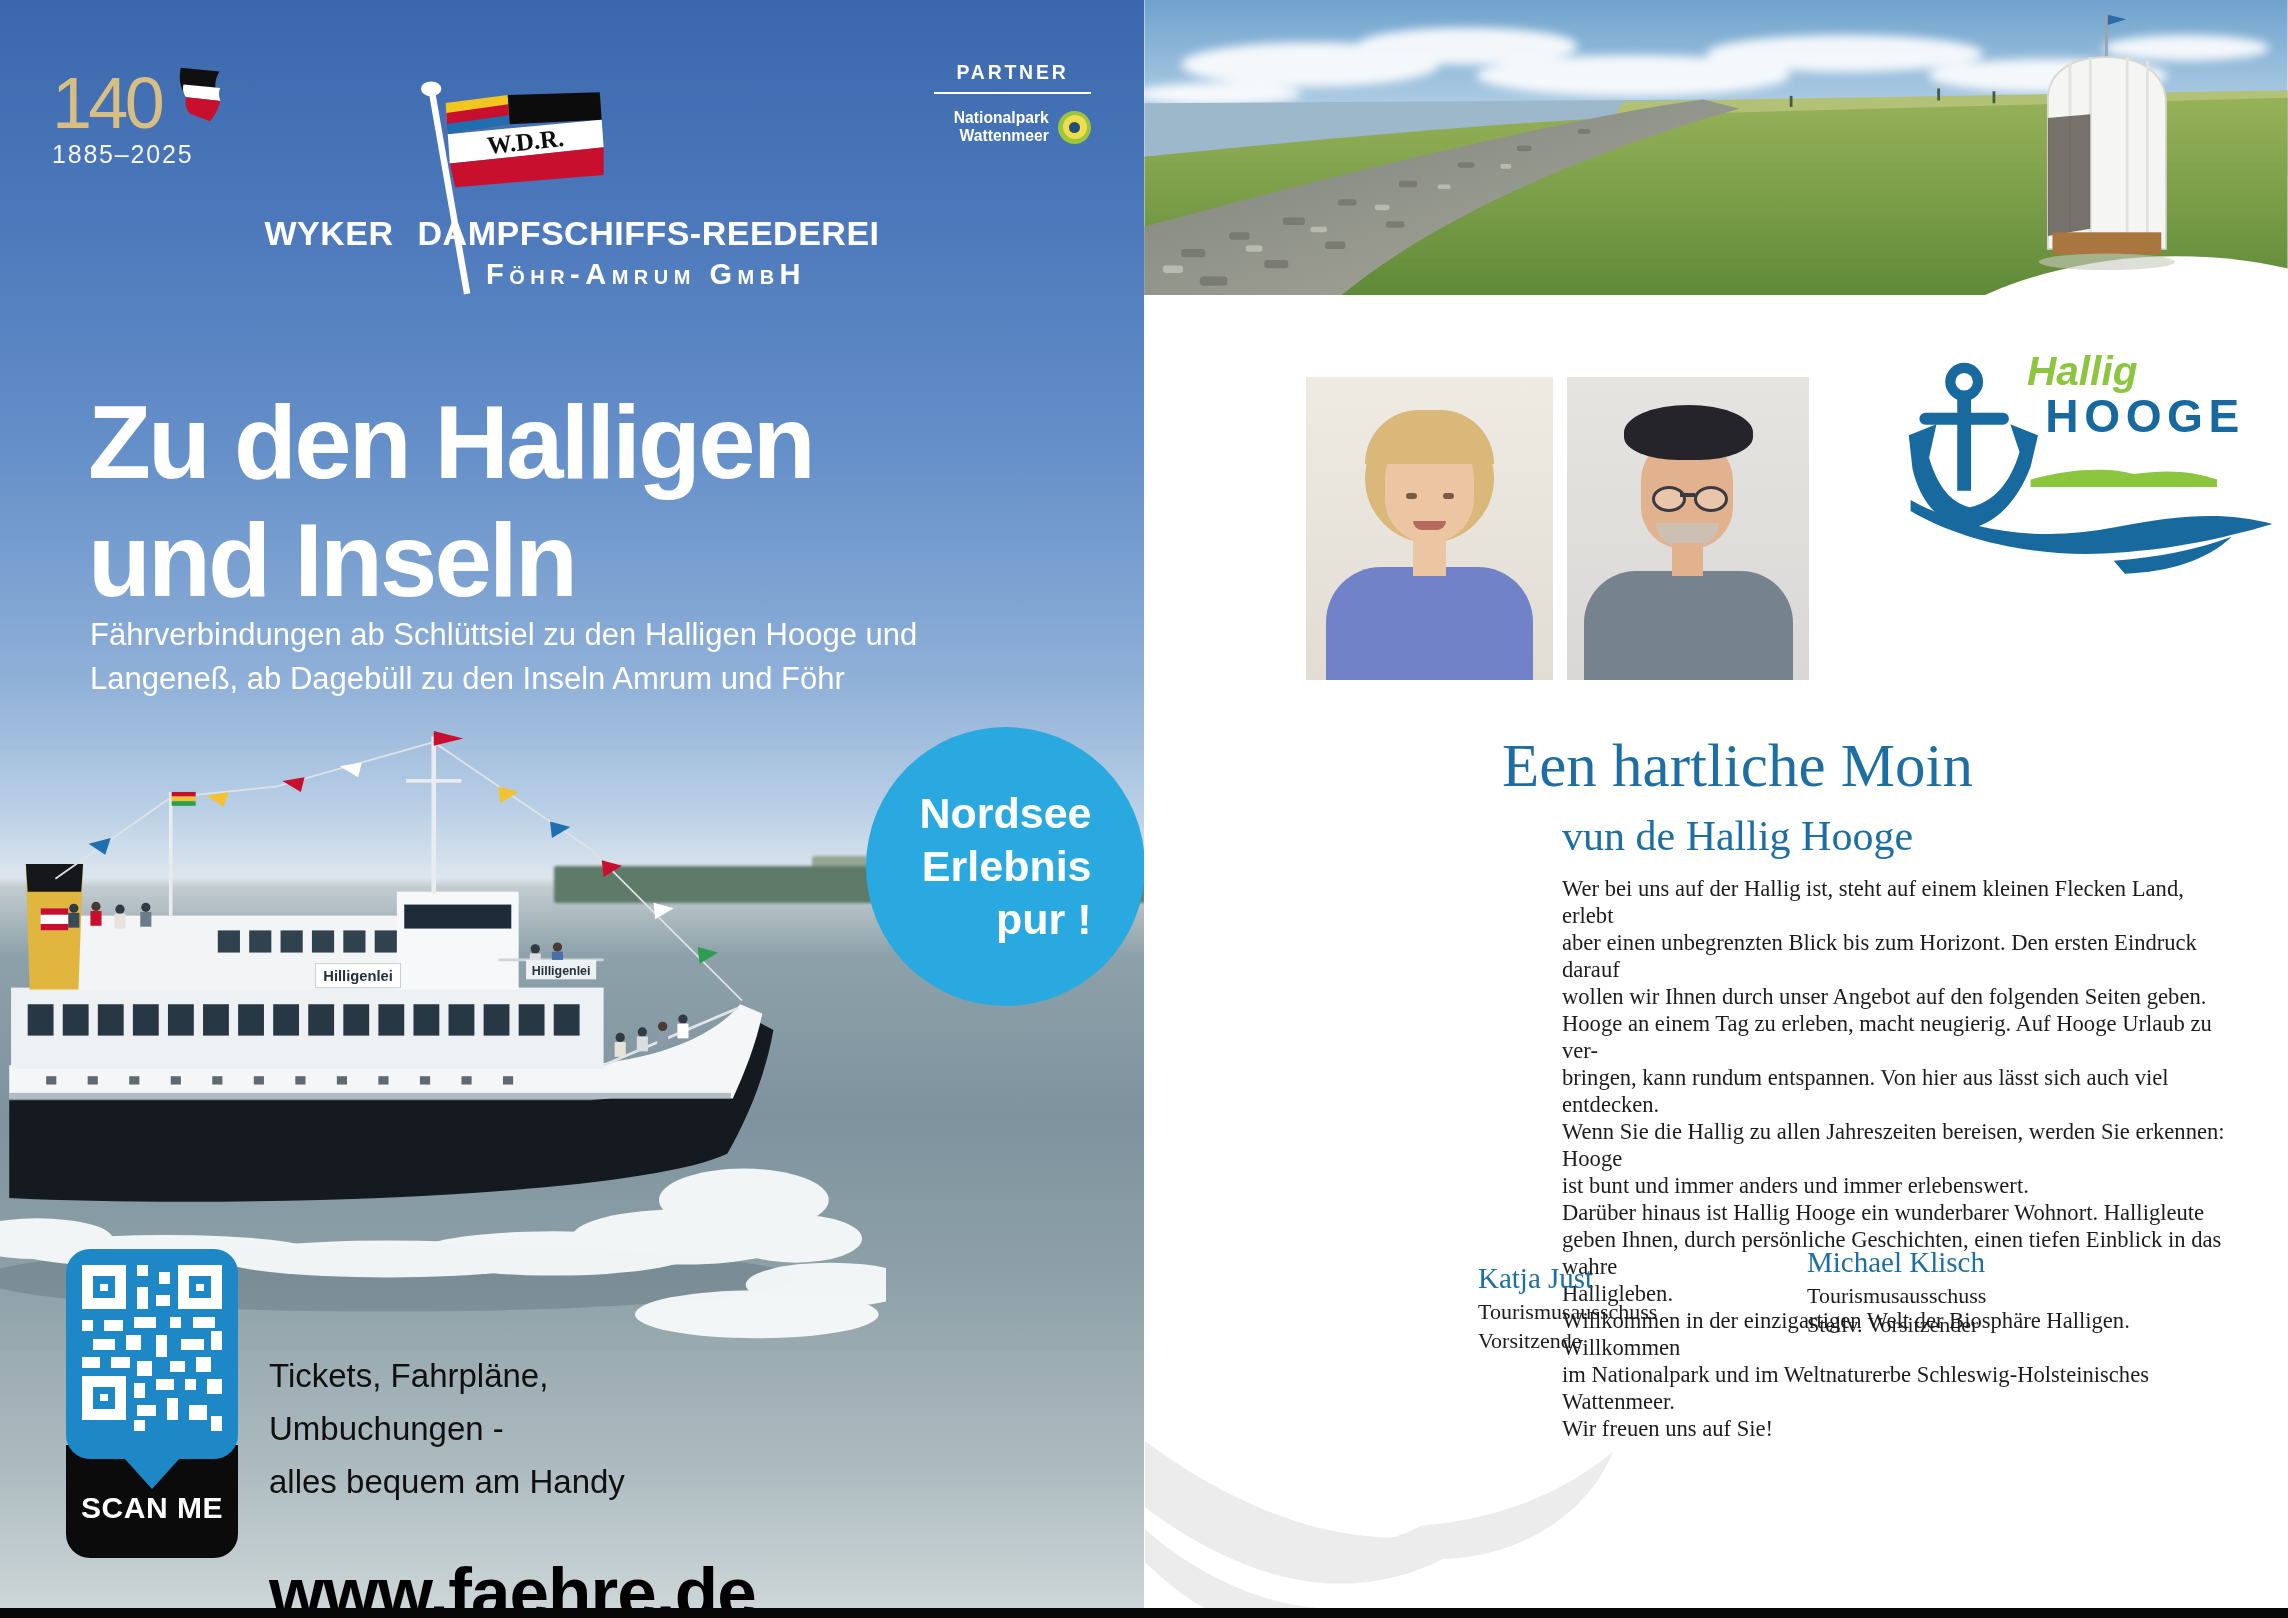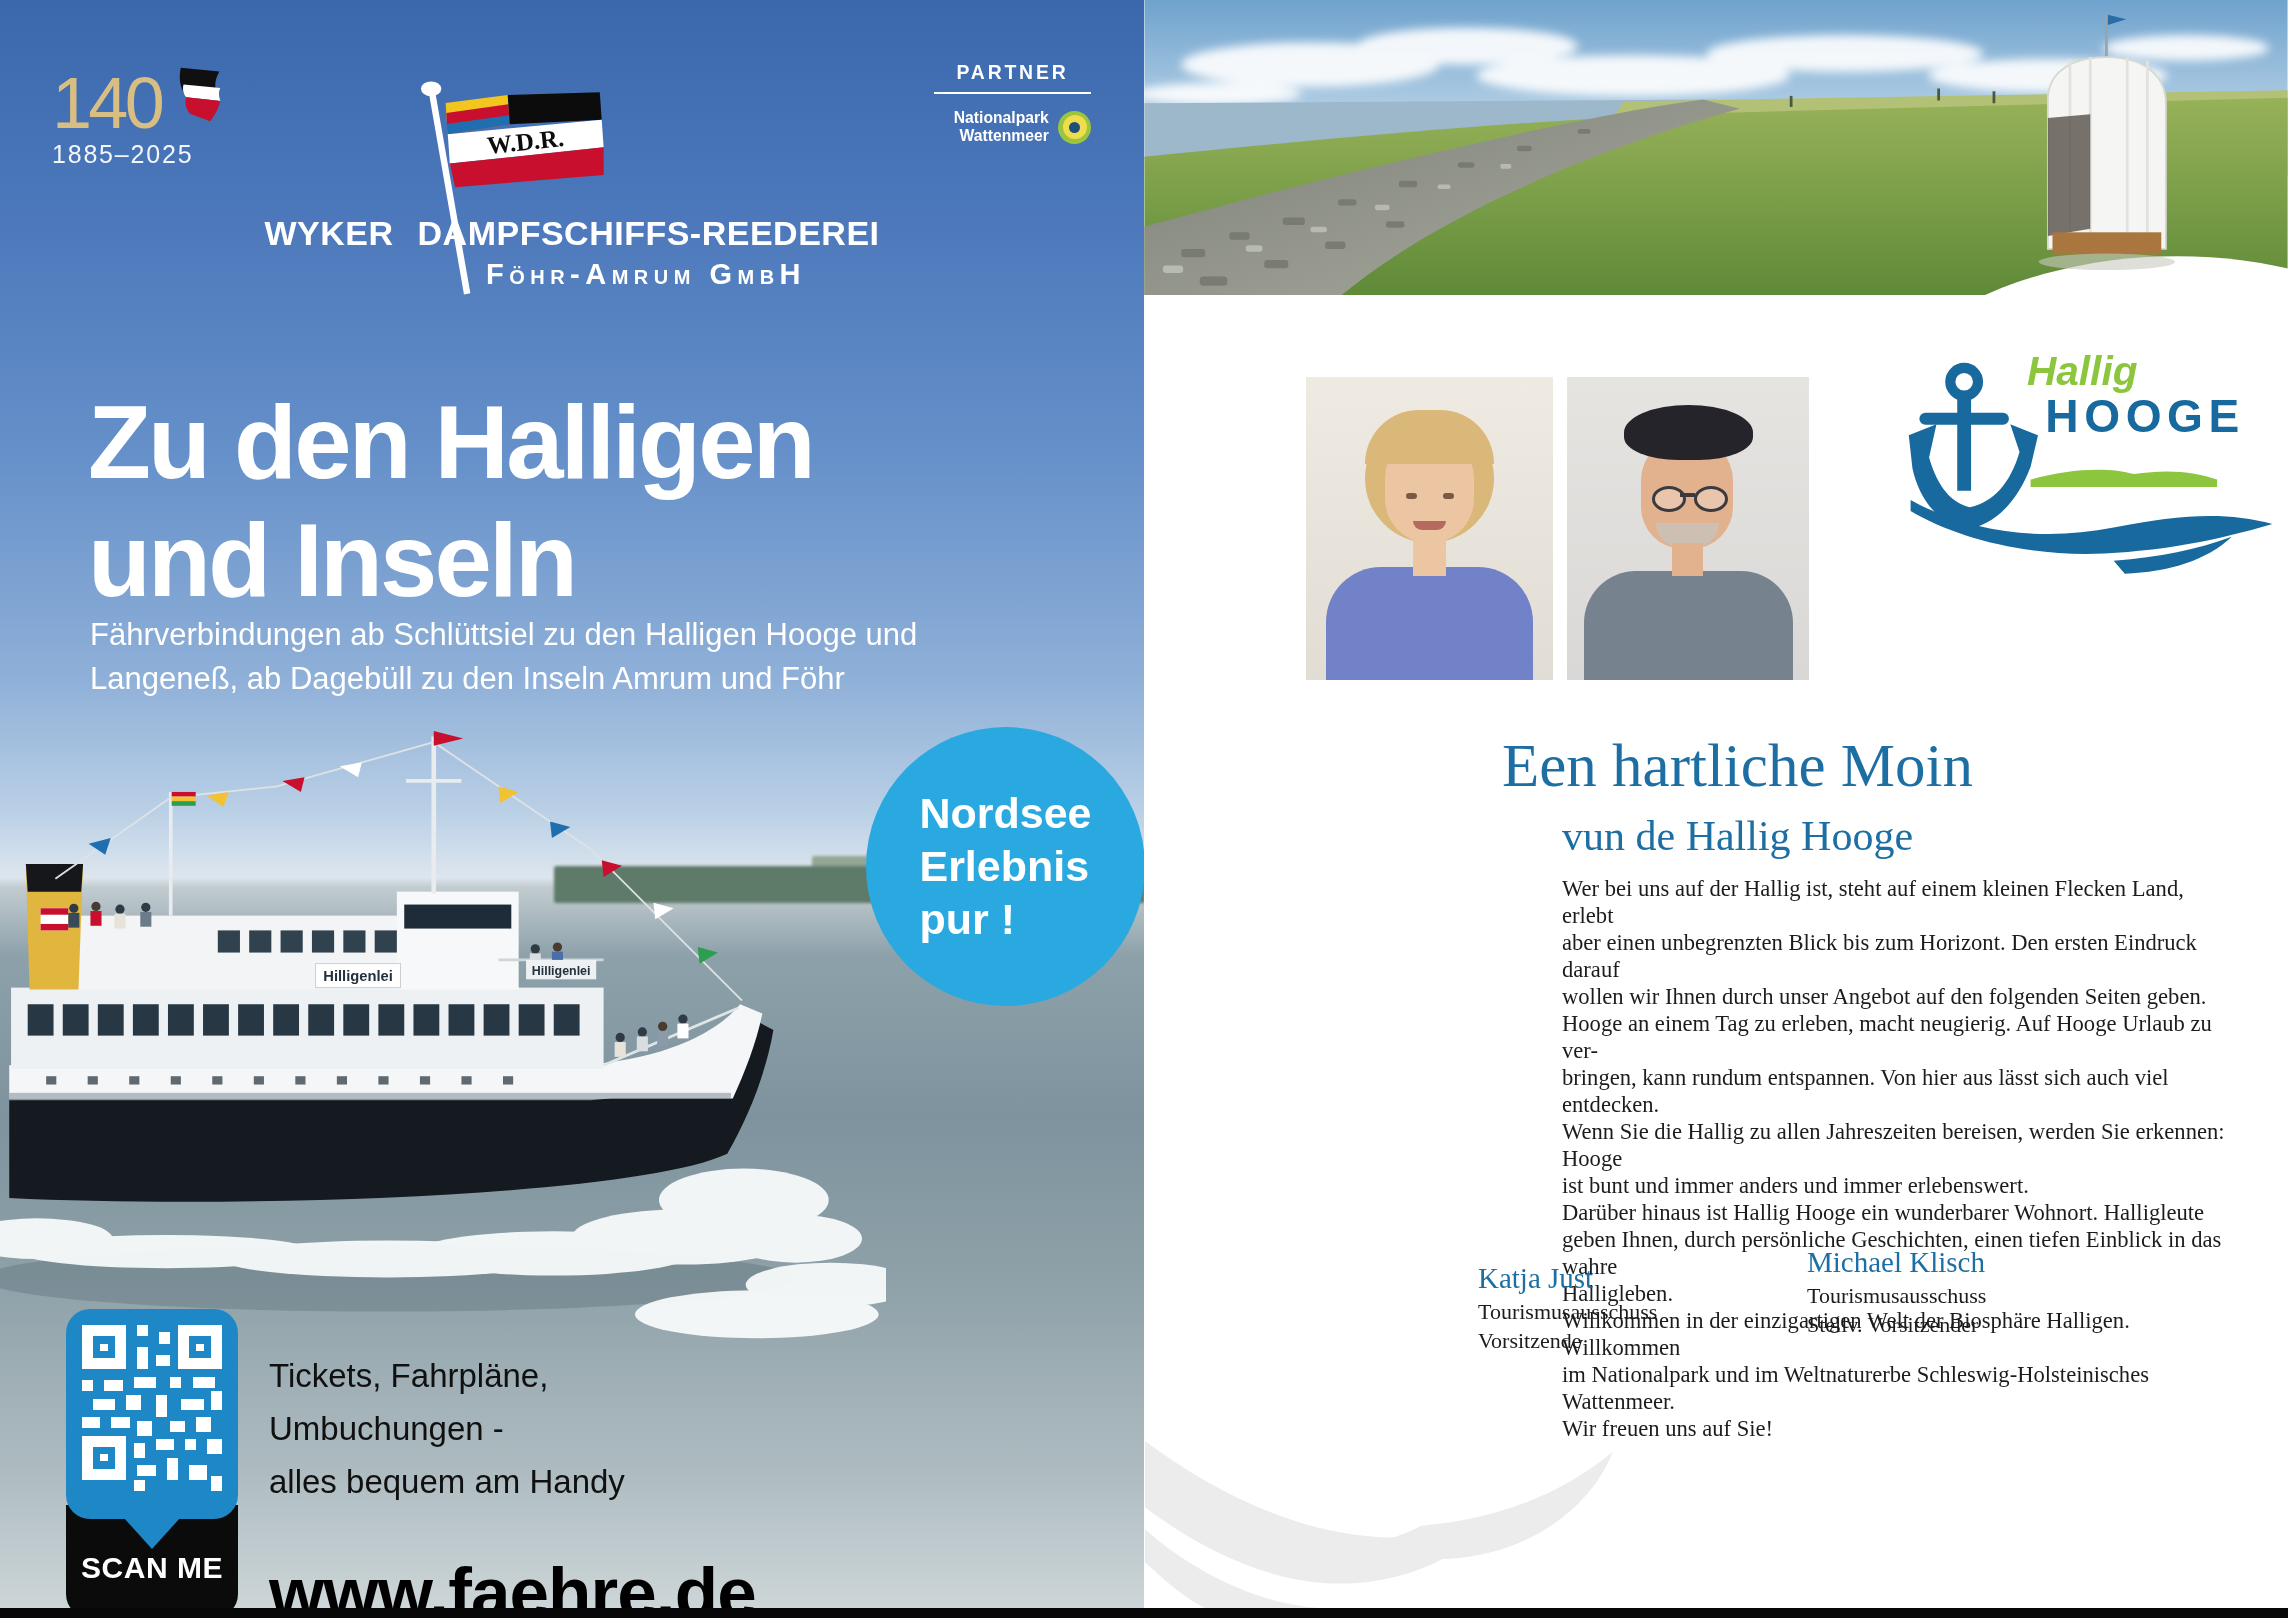--- a/index.html
+++ b/index.html
@@ -38,24 +38,24 @@
   .np-circle .mid{width:24px;height:24px;border-radius:50%;background:#f0dd4e;
      display:flex;align-items:center;justify-content:center;}
   .np-circle .core{width:11px;height:11px;border-radius:50%;background:#1f4e79;}
 
   #headline{left:88px;top:384px;color:#fff;font-weight:800;font-size:103px;line-height:118px;
             letter-spacing:-2.8px;white-space:pre-line;}
   #subline{left:90px;top:613px;color:#fff;font-weight:400;font-size:31px;line-height:44px;
            white-space:pre-line;}
 
   #badge{left:866px;top:727px;width:279px;height:279px;border-radius:50%;
-         display:flex;align-items:center;justify-content:center;text-align:left;
+         display:flex;align-items:center;justify-content:center;text-align:right;
          color:#fff;font-weight:800;font-size:43px;line-height:53px;white-space:pre-line;}
 
-  #qr-block{left:66px;top:1309px;width:172px;height:251px;}
+  #qr-block{left:66px;top:1249px;width:172px;height:251px;}
   #qr-black{position:absolute;left:0;top:196px;width:172px;height:113px;background:#0b0b0b;
             border-radius:0 0 24px 24px;}
   #qr-blue{position:absolute;left:0;top:0;width:172px;height:210px;background:#1e88c7;border-radius:24px;}
   #qr-tail{position:absolute;left:58px;top:209px;width:0;height:0;
            border-left:28px solid transparent;border-right:28px solid transparent;
            border-top:31px solid #1e88c7;}
   #qr-scanme{position:absolute;left:0;top:242px;width:172px;text-align:center;color:#fff;
              font-weight:800;font-size:30px;letter-spacing:0.5px;}
   #tickets{left:269px;top:1349px;color:#101010;font-size:33px;line-height:53px;white-space:pre-line;}
   #website{left:269px;top:1552px;color:#000;font-weight:800;font-size:71px;letter-spacing:-0.9px;}

